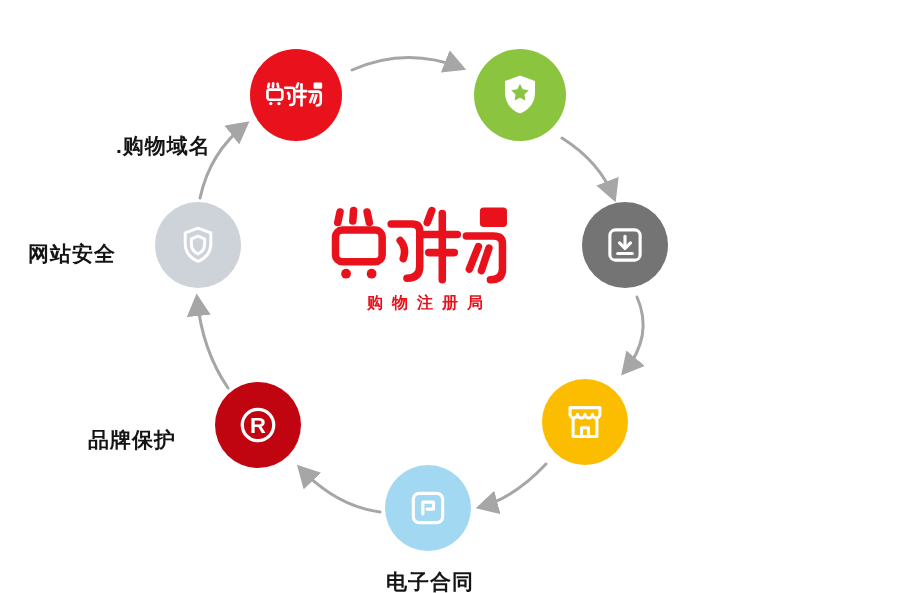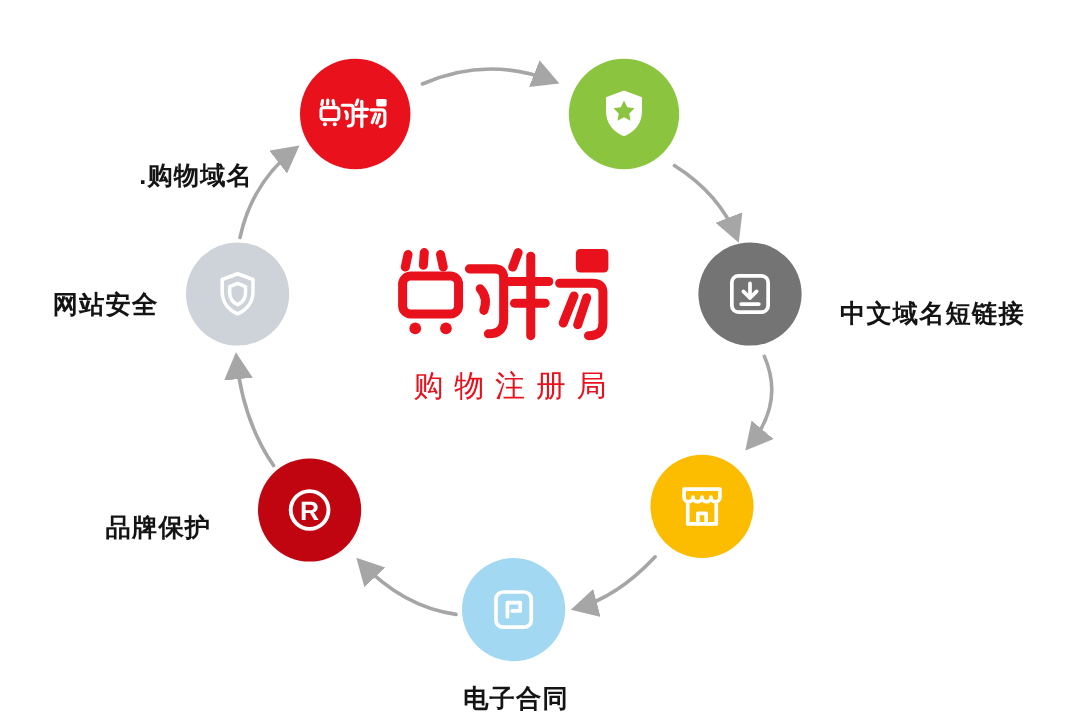--- a/index.html
+++ b/index.html
@@ -20,24 +20,24 @@
 
   .icon { color:#ffffff; display:block; }
 
   .label { position:absolute; font-size:21px; font-weight:600; color:#141414; letter-spacing:1px; white-space:nowrap; }
   .l-domain    { left:116px; top:88px;margin-top:44px; }
   .l-alliance  { left:604px; top:80px; }
   .l-shortlink { left:700px; top:247px; }
   .l-mall      { left:666px; top:426px; }
   .l-contract  { left:386px; top:568px; }
   .l-brand     { left:88px;  top:426px; }
-  .l-security  { left:44px;  top:240px; }
+  .l-security  { left:28px;  top:240px; }
 
   .center-logo { position:absolute; left:328px; top:203px; width:194px; text-align:center; }
-  .center-subtitle { margin-top:12px; color:#e8111c; font-size:25px; font-weight:400; letter-spacing:9px; padding-left:9px; white-space:nowrap; }
+  .center-subtitle { color:#e8111c; font-size:16px; font-weight:700; letter-spacing:9px; padding-left:9px; white-space:nowrap; }
   .logo-svg { display:block; margin:0 auto; }
   .white { color:#ffffff; }
   .sr { position:absolute; width:1px; height:1px; overflow:hidden; clip:rect(0 0 0 0); }
 </style>
 </head>
 <body>
 
 <div class="canvas">
 
   <svg class="arrows" viewBox="0 0 902 593">
@@ -140,18 +140,17 @@
   </div>
 
   <div class="node-circle c-security" style="background-color: rgb(205, 211, 217);">
     <svg class="icon" viewBox="0 0 24 24" width="44" fill="none" stroke="currentColor" stroke-width="1.6" stroke-linecap="round" stroke-linejoin="round">
       <path d="M12 2.8 L19 5.4 V11 C19 15.8 16 19.3 12 21 C8 19.3 5 15.8 5 11 V5.4 Z"></path>
       <path d="M12 7.2 L15.6 8.6 V11.4 C15.6 14 14 15.9 12 16.9 C10 15.9 8.4 14 8.4 11.4 V8.6 Z"></path>
     </svg>
   </div>
 
   <div class="label l-domain">.购物域名</div>
-  <div class="label l-shortlink">中文域名短链接</div>
   <div class="label l-contract">电子合同</div>
   <div class="label l-brand">品牌保护</div>
   <div class="label l-security">网站安全</div>
 
 </div>
 
 </body></html>

